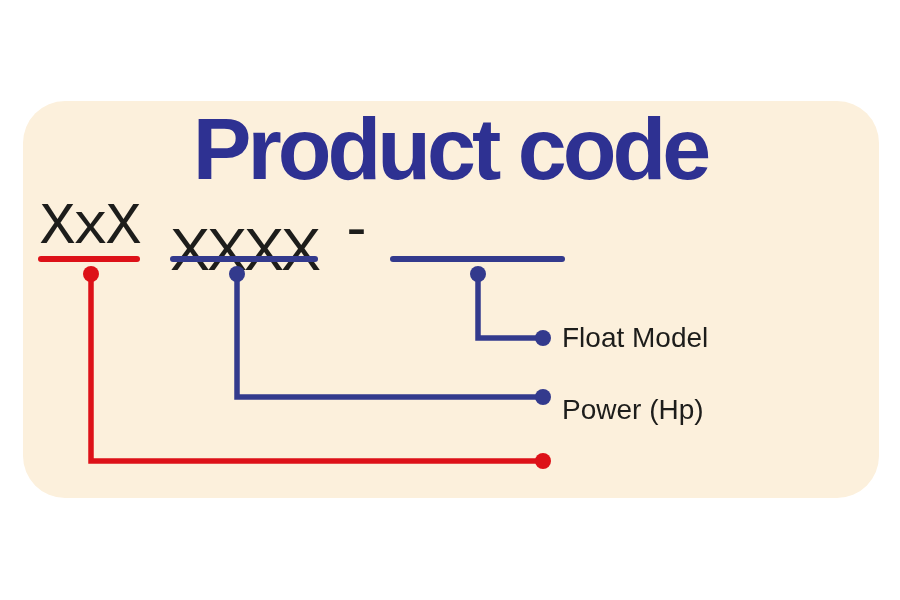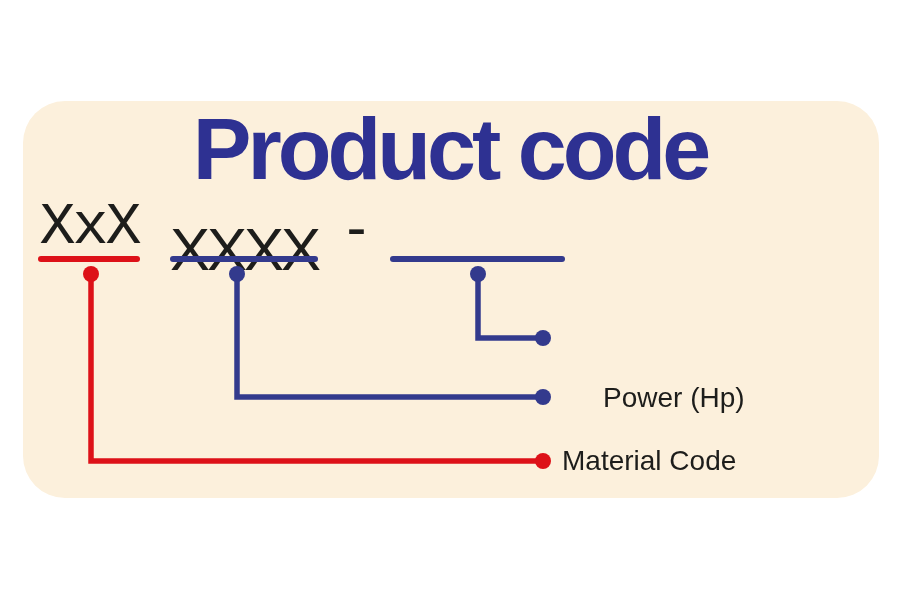--- a/index.html
+++ b/index.html
@@ -82,21 +82,21 @@
   .legend-label{
     position:absolute;
     left:562px;
     height:40px;
     display:flex;align-items:center;
     font-size:28px;
     color:var(--label-color);
     white-space:nowrap;
   }
   .lbl-float{top:318px;}
-  .lbl-power{top:378px;margin-left:41px;}
+  .lbl-power{top:390px;}
   .lbl-material{top:441px;}
 </style>
 </head>
 <body>
 
 <div class="canvas">
 
   <div class="card"></div>
 
   <h1 class="title">Product code</h1>
@@ -117,16 +117,16 @@
 
     <polyline class="blue-line" points="237,274 237,397 543,397"></polyline>
     <circle class="blue-dot" cx="237" cy="274" r="8"></circle>
     <circle class="blue-dot" cx="543" cy="397" r="8"></circle>
 
     <polyline class="red-line" points="91,274 91,461 543,461"></polyline>
     <circle class="red-dot" cx="91" cy="274" r="8"></circle>
     <circle class="red-dot" cx="543" cy="461" r="8"></circle>
   </svg>
 
+  <div class="legend-label lbl-float">Float Model</div>
   <div class="legend-label lbl-power">Power (Hp)</div>
-  <div class="legend-label lbl-material">Material Code</div>
 
 </div>
 
 </body></html>

